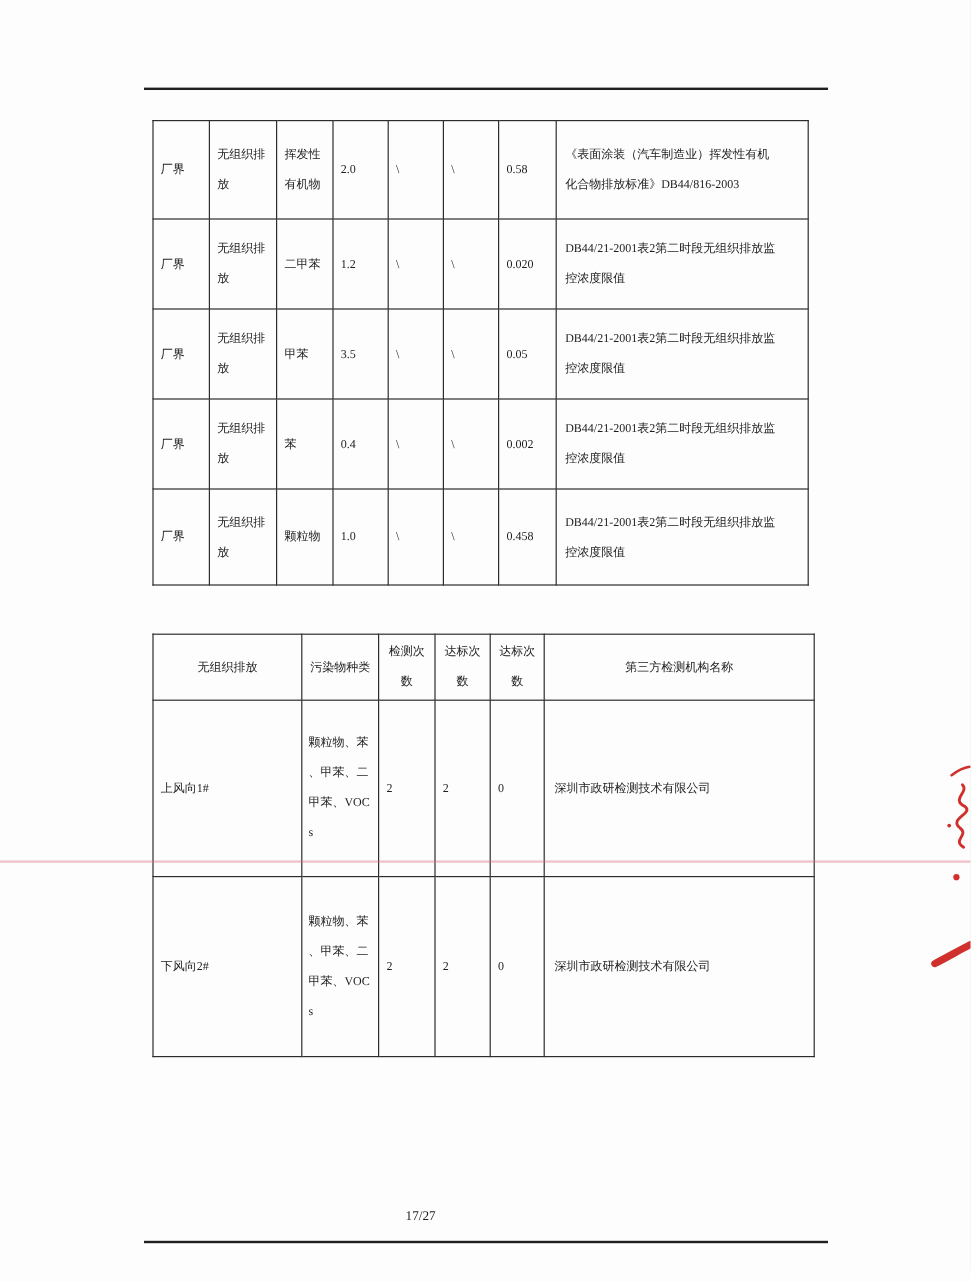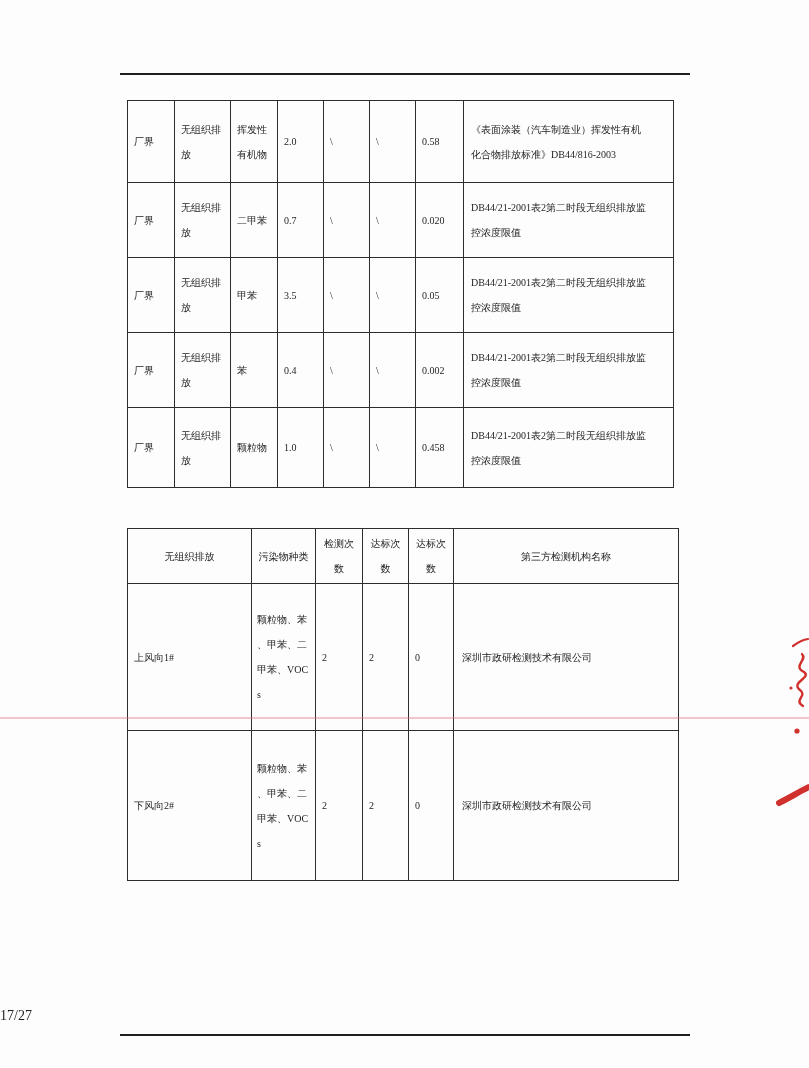--- a/index.html
+++ b/index.html
@@ -25,21 +25,21 @@
   .t1 tr.r5{height:80px;}
   .t1 .std{padding:2px 24px 2px 7px;}
   .t2{left:127px;top:528px;width:551px;}
   .t2 tr.hh{height:52px;}
   .t2 tr.d1{height:147px;}
   .t2 tr.d2{height:150px;}
   .t2 th{text-align:center;padding:2px 4px;}
   .t2 .poll{word-break:break-all;line-break:anywhere;padding:4px 5px;}
   .t2 .agency{padding:2px 38px 2px 8px;}
   .section-heading{position:absolute;top:496px;left:131px;font-size:16px;letter-spacing:1px;}
-  .footer-page{position:absolute;top:1008px;left:0;width:701px;font-size:14px;}
+  .footer-page{position:absolute;top:1008px;left:0;width:701px;text-align:center;font-size:11px;}
   .footer-rule{position:absolute;top:1034px;left:120px;width:570px;height:2px;background:#1f1f1f;}
   .pink-line{position:absolute;top:717px;left:0;width:809px;height:1.5px;background:rgba(222,105,125,0.38);}
   .red-marks{position:absolute;left:762px;top:618px;width:47px;height:200px;}
 </style>
 </head>
 <body>
 
 <div class="page">
 
   <div class="header-rule"></div>
@@ -63,21 +63,21 @@
       <td>2.0</td>
       <td>\</td>
       <td>\</td>
       <td>0.58</td>
       <td class="std">《表面涂装（汽车制造业）挥发性有机化合物排放标准》DB44/816-2003</td>
     </tr>
     <tr class="r2">
       <td>厂界</td>
       <td>无组织排放</td>
       <td>二甲苯</td>
-      <td>0.7</td>
+      <td>1.2</td>
       <td>\</td>
       <td>\</td>
       <td>0.020</td>
       <td class="std">DB44/21-2001表2第二时段无组织排放监控浓度限值</td>
     </tr>
     <tr class="r3">
       <td>厂界</td>
       <td>无组织排放</td>
       <td>甲苯</td>
       <td>3.5</td>

